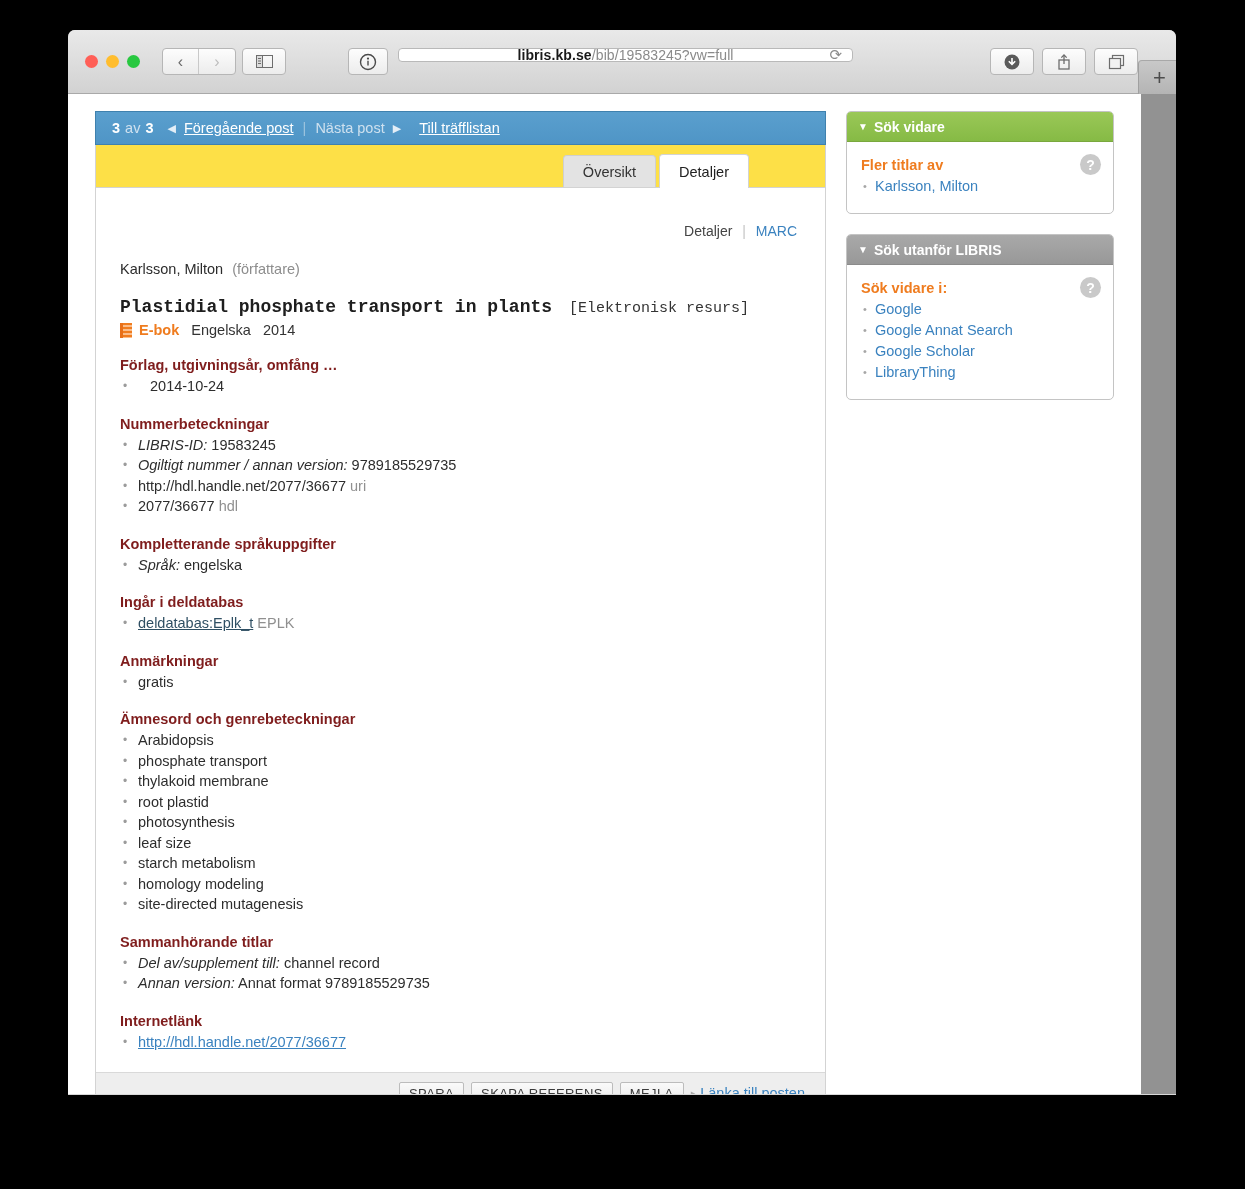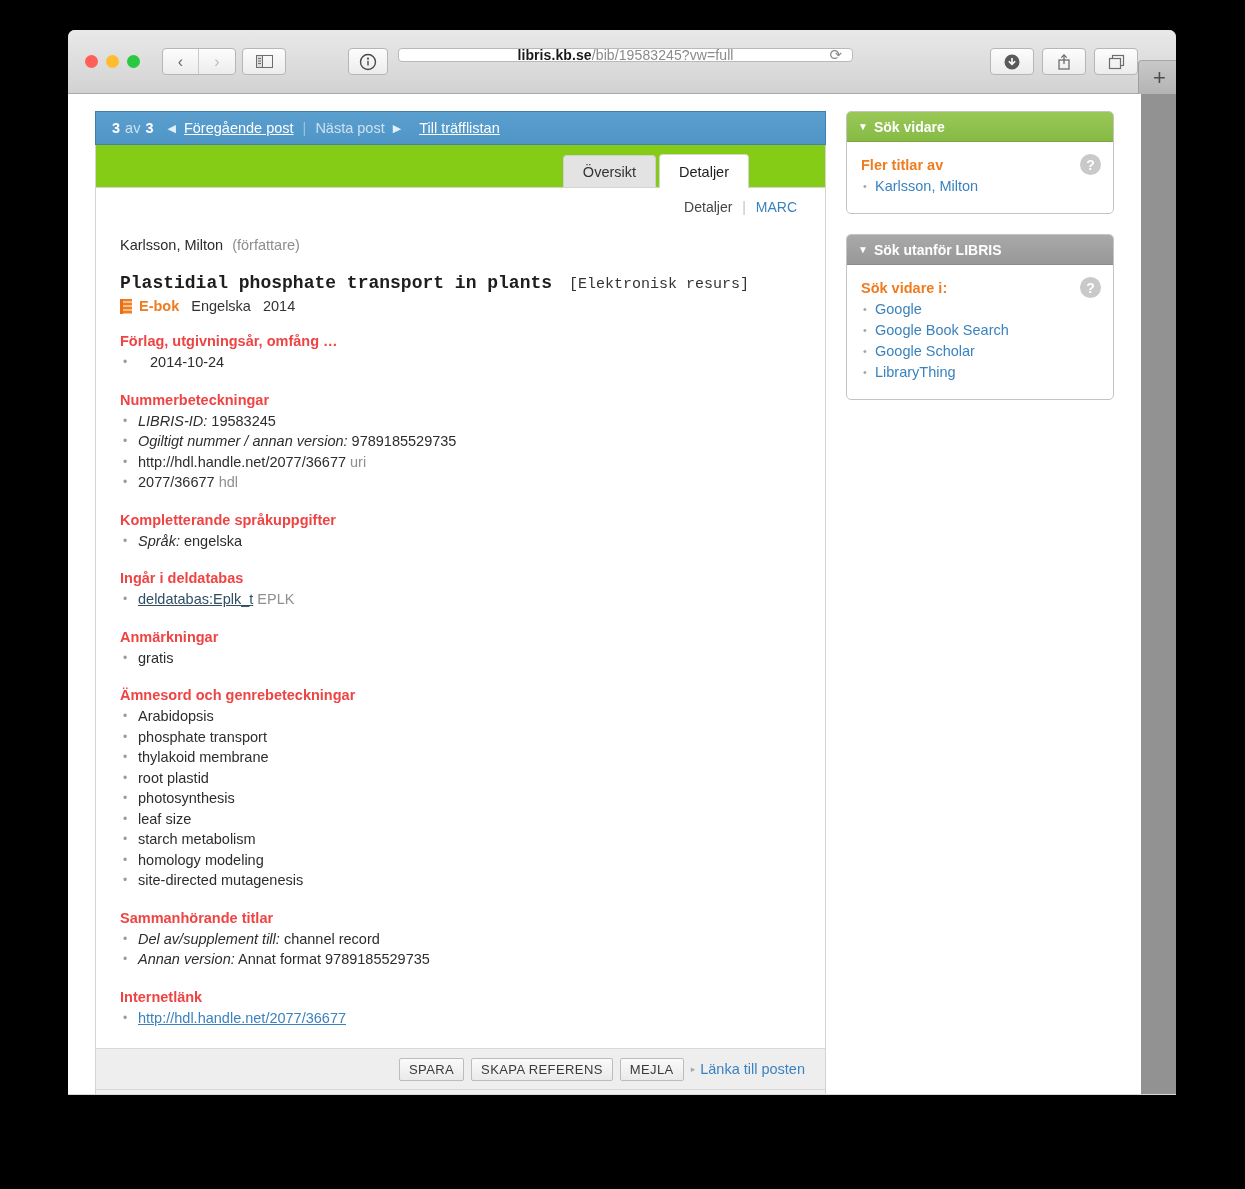--- a/index.html
+++ b/index.html
@@ -118,40 +118,40 @@
 
   
   .main {
     width: 731px;
     border: 1px solid #d3d3d3; border-top: none;
     background: #fff;
   }
 
   .tabstrip {
     height: 43px;
-    background: #84cc16;
+    background: #fde047;
     border-bottom: 1px solid #d3d3d3;
     display: flex; justify-content: flex-end; align-items: flex-end;
     padding-right: 76px;
   }
   .vtab {
     height: 32px; padding: 0 19px;
     display: flex; align-items: center;
     font-size: 14.5px; color: #333;
     background: #e3e3e3;
     border: 1px solid #cfcfcf; border-bottom: none;
     border-radius: 4px 4px 0 0;
     margin-left: 3px;
   }
   .vtab.active { background: #fff; color: #222; border-color: #d3d3d3; height: 34px; margin-bottom: -1px; }
 
   .viewlinks {
     text-align: right;
     padding: 11px 28px 0 0;
-    font-size: 14px; color: #444;
+    font-size: 14px; color: #444; margin-top: 24px;
   }
   .viewlinks .bar { color: #c4c4c4; margin: 0 6px; }
   .viewlinks a { color: #3a82bf; text-decoration: none; }
 
   .body-pad { padding: 22px 24px 0 24px; }
 
   .author { font-size: 14.5px; color: #2c2c2c; margin-bottom: 20px; }
   .author .role { color: #8d8d8d; margin-left: 5px; }
 
   .title-line { font-size: 18px; font-weight: 700; color: #1e1e1e; font-family: Liberation Mono, monospace; }
@@ -160,21 +160,21 @@
   .fmt { display: flex; align-items: center; margin-top: 5px; font-size: 14.5px; color: #333; }
   .book-icon {
     width: 12px; height: 15px; margin-right: 7px;
     background: repeating-linear-gradient(#f07d20 0 2px, #fbbd8a 2px 4px);
     border-left: 3px solid #e8701a;
   }
   .fmt .ebok { color: #ef7c1f; font-weight: 700; margin-right: 12px; }
   .fmt .meta { margin-right: 12px; color: #333; }
 
   .sect { margin-top: 19px; }
-  .sect h3 { font-size: 14.5px; font-weight: 700; color: #ef4444; margin-bottom: 4px; }
+  .sect h3 { font-size: 14.5px; font-weight: 700; color: #7f1d1d; margin-bottom: 4px; }
   .sect ul { list-style: none; }
   .sect li {
     position: relative;
     padding-left: 18px;
     font-size: 14.5px; color: #2d2d2d;
     line-height: 19.5px;
     margin-top: 1px;
   }
   .sect li::before {
     content: "•";
@@ -494,21 +494,21 @@
         <div class="panel">
           <div class="panel-head head-gray">
             <span class="tri">▼</span>
             <span>Sök utanför LIBRIS</span>
           </div>
           <div class="panel-body">
             <span class="help-circ">?</span>
             <h4>Sök vidare i:</h4>
             <ul>
               <li><a href="#">Google</a></li>
-              <li><a href="#">Google Book Search</a></li>
+              <li><a href="#">Google Annat Search</a></li>
               <li><a href="#">Google Scholar</a></li>
               <li><a href="#">LibraryThing</a></li>
             </ul>
           </div>
         </div>
 
       </div>
     </div>
   </div>
 </div>

